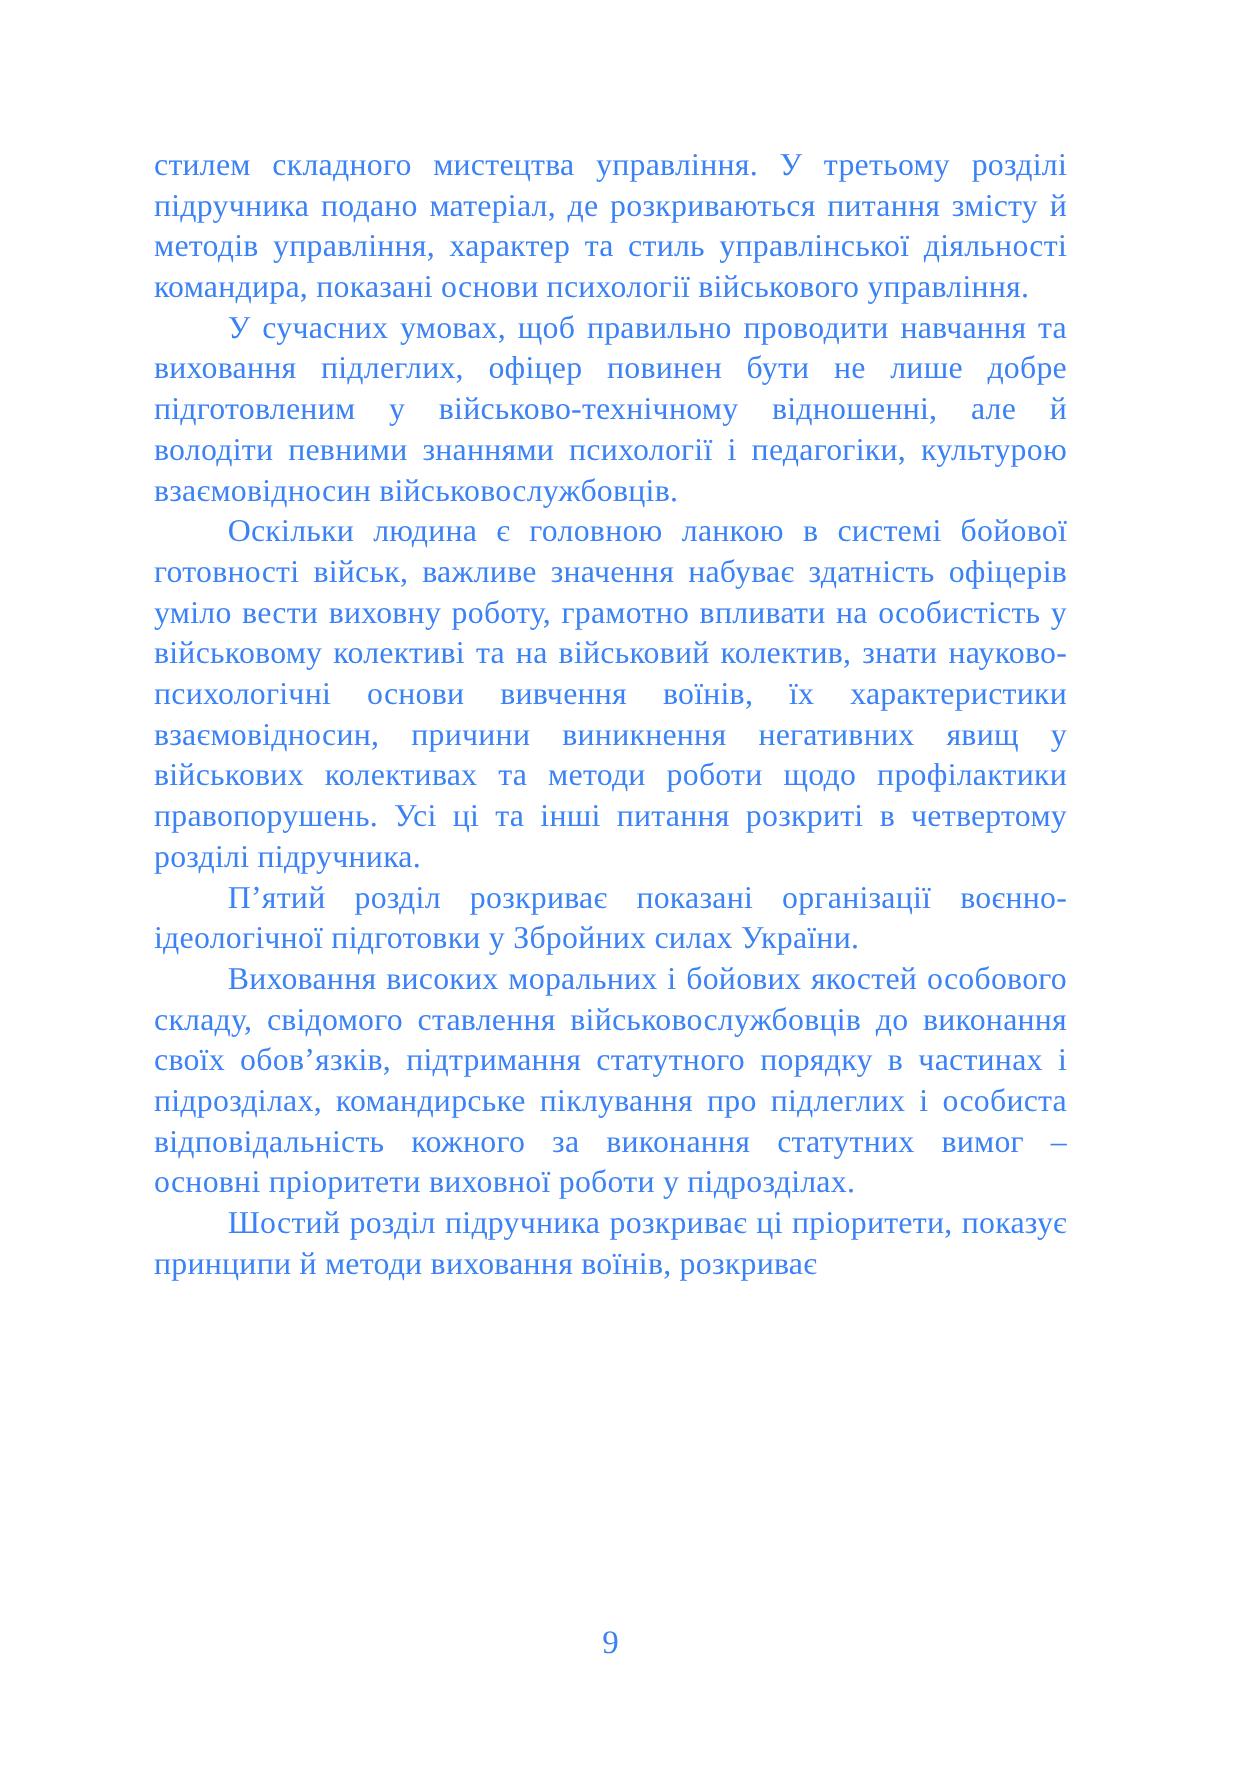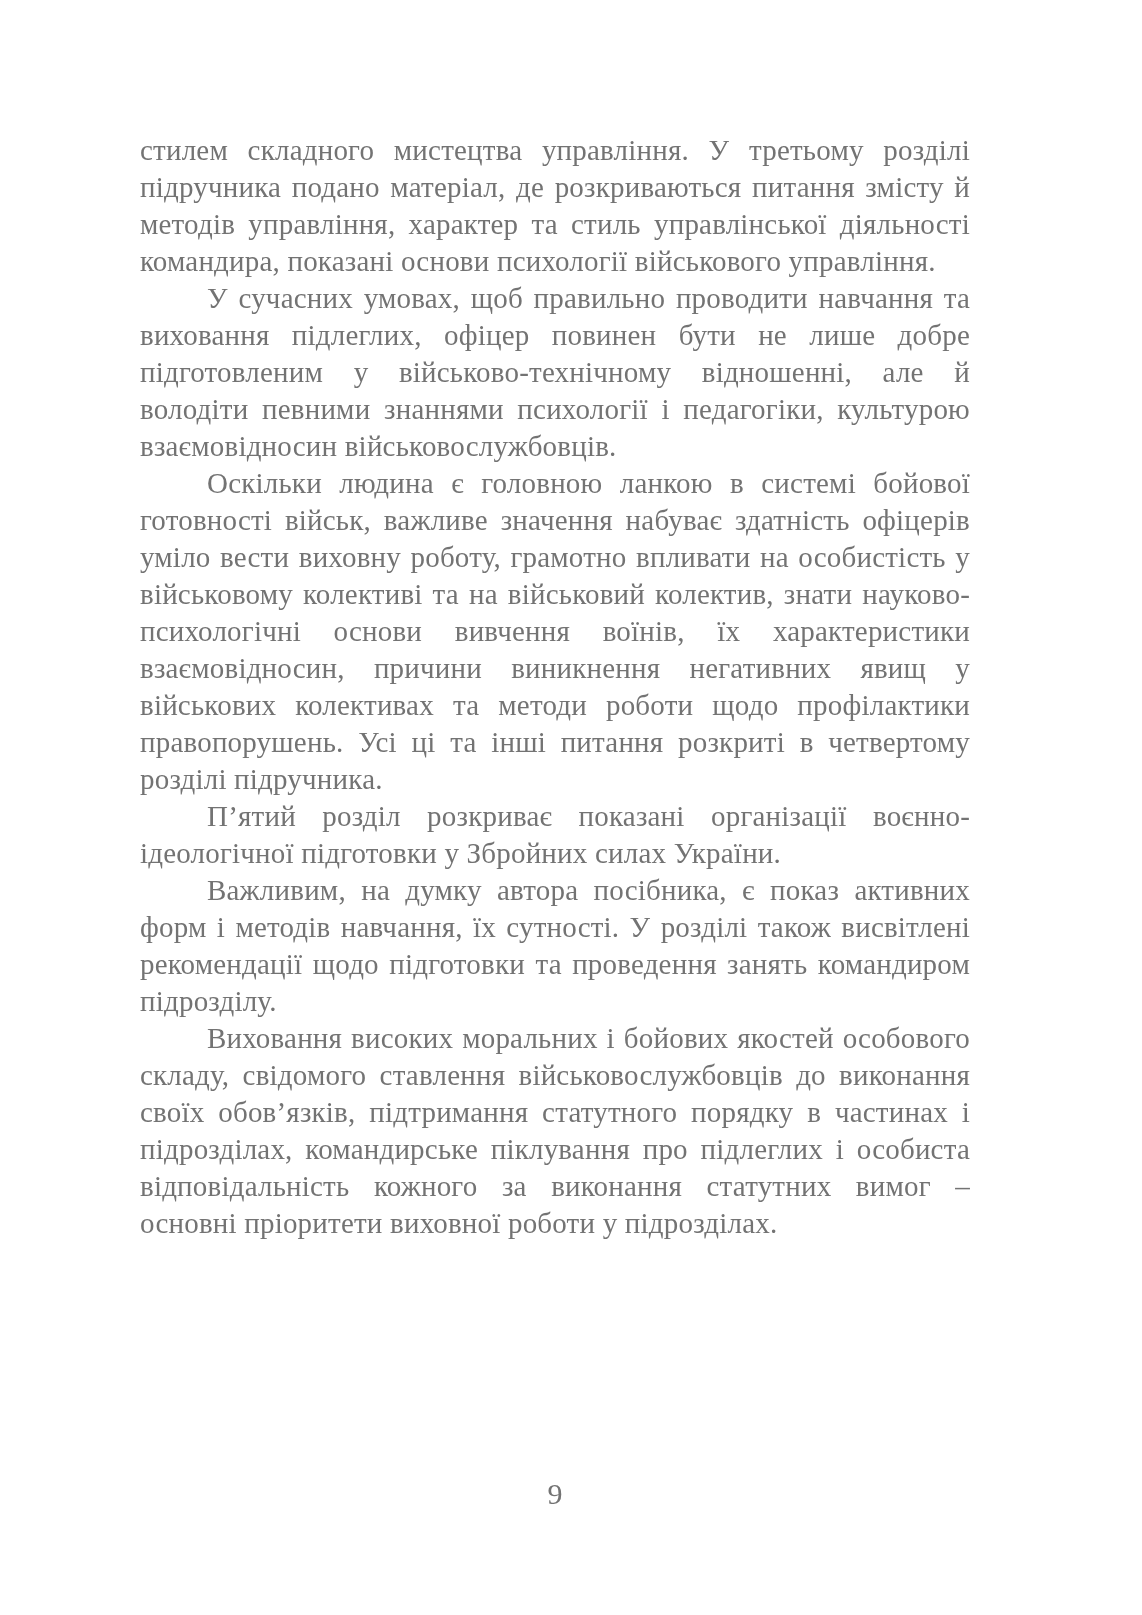--- a/index.html
+++ b/index.html
@@ -5,21 +5,21 @@
   html, body {
     margin: 0;
     padding: 0;
     background: #ffffff;
   }
   .page {
     position: relative;
     width: 1142px;
     height: 1615px;
     background: #ffffff;
-    color: #737373;
+    color: #3b82f6;
     font-family: "Liberation Serif", "DejaVu Serif", serif;
     overflow: hidden;
   }
   .text-block {
     position: absolute;
     left: 140px;
     top: 132px;
     width: 830px;
     font-size: 29px;
     line-height: 37px;
@@ -46,17 +46,17 @@
 </style>
 </head>
 <body>
 
 <div class="page">
   <div class="text-block">
     <p class="continuation">стилем складного мистецтва управління. У третьому розділі підручника подано матеріал, де розкриваються питання змісту й методів управління, характер та стиль управлінської діяльності командира, показані основи психології військового управління.</p>
     <p>У сучасних умовах, щоб правильно проводити навчання та виховання підлеглих, офіцер повинен бути не лише добре підготовленим у військово-технічному відношенні, але й володіти певними знаннями психології і педагогіки, культурою взаємовідносин військовослужбовців.</p>
     <p>Оскільки людина є головною ланкою в системі бойової готовності військ, важливе значення набуває здатність офіцерів уміло вести виховну роботу, грамотно впливати на особистість у військовому колективі та на військовий колектив, знати науково-психологічні основи вивчення воїнів, їх характеристики взаємовідносин, причини виникнення негативних явищ у військових колективах та методи роботи щодо профілактики правопорушень. Усі ці та інші питання розкриті в четвертому розділі підручника.</p>
     <p>П’ятий розділ розкриває показані організації воєнно-ідеологічної підготовки у Збройних силах України.</p>
-    <p>Важливим, на думку автора посібника, є показ активних форм і методів навчання, їх сутності. У розділі також висвітлені рекомендації щодо підготовки та проведення занять командиром підрозділу.</p>
     <p>Виховання високих моральних і бойових якостей особового складу, свідомого ставлення військовослужбовців до виконання своїх обов’язків, підтримання статутного порядку в частинах і підрозділах, командирське піклування про підлеглих і особиста відповідальність кожного за виконання статутних вимог – основні пріоритети виховної роботи у підрозділах.</p>
+    <p>Шостий розділ підручника розкриває ці пріоритети, показує принципи й методи виховання воїнів, розкриває</p>
   </div>
   <div class="page-number">9</div>
 </div>
 
 </body></html>

